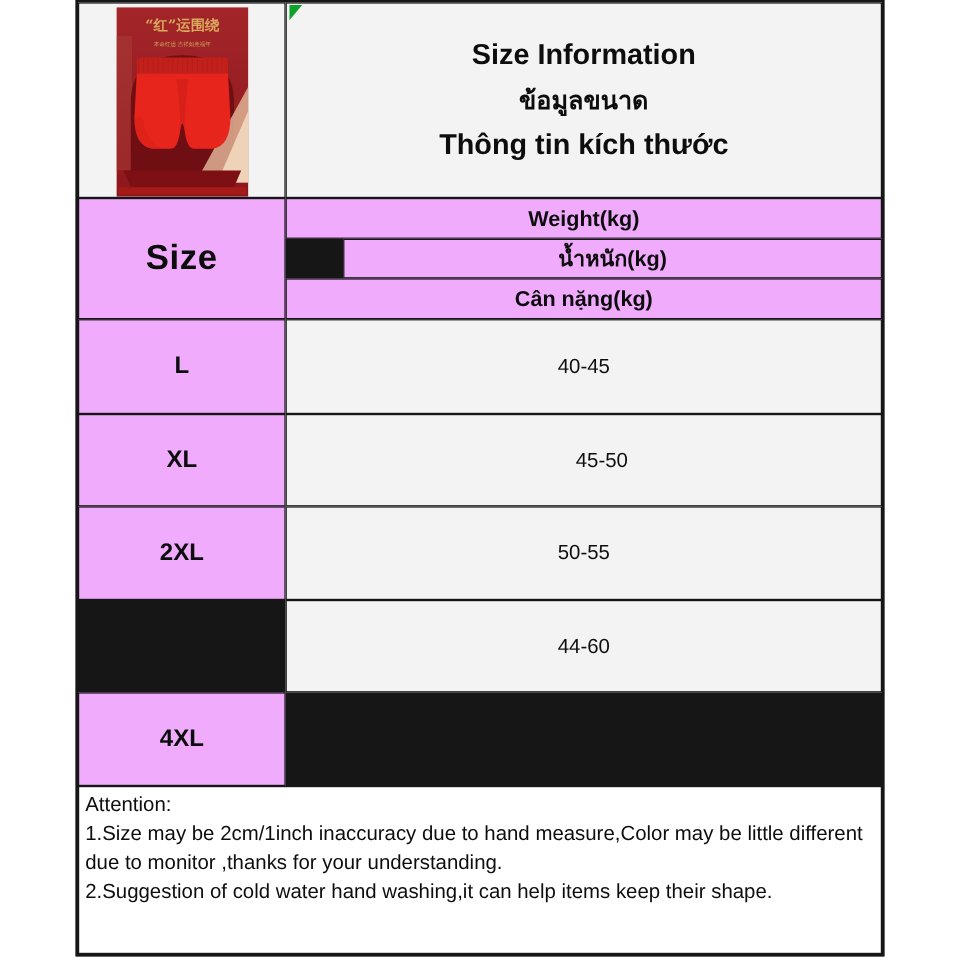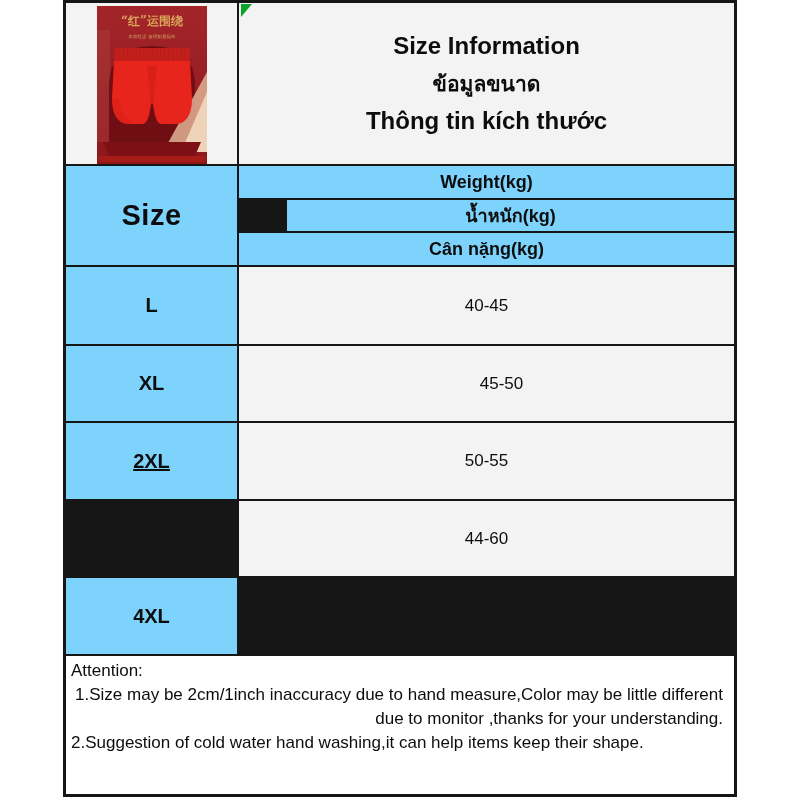--- a/index.html
+++ b/index.html
@@ -15,21 +15,21 @@
     grid-template-columns:173px 1fr;
     grid-template-rows:163px 34px 33px 34px 79px 77px 78px 77px 78px 140px;
     background:#161616;
   }
   .cell {
     border:1px solid #161616;
     display:flex; align-items:center; justify-content:center;
     text-align:center;
   }
   .bg-light { background:#f3f3f3; }
-  .bg-gray  { background:#7dd3fc; }
+  .bg-gray  { background:#f0abfc; }
   .bg-white { background:#ffffff; }
 
   
   .title-cell { flex-direction:column; gap:7px; position:relative; }
   .title-en, .title-vi { font-size:24px; font-weight:700; }
   .title-th { font-size:21px; font-weight:700; }
 
   .corner-flag {
     position:absolute; left:2px; top:1px; width:11px; height:13px;
     background:#0da32a;
@@ -99,27 +99,27 @@
     <div class="cell bg-gray w-label" style="grid-column:2; grid-row:2;">Weight(kg)</div>
     <div class="cell bg-gray w-label" style="grid-column:2; grid-row:3;margin-left:48px;">น้ำหนัก(kg)</div>
     <div class="cell bg-gray w-label" style="grid-column:2; grid-row:4;">Cân nặng(kg)</div>
 
     <div class="cell bg-gray size-label" style="grid-column:1; grid-row:5;">L</div>
     <div class="cell bg-light value" style="grid-column:2; grid-row:5;">40-45</div>
 
     <div class="cell bg-gray size-label" style="grid-column:1; grid-row:6;">XL</div>
     <div class="cell bg-light value" style="grid-column:2; grid-row:6;padding-left:30px;">45-50</div>
 
-    <div class="cell bg-gray size-label" style="grid-column:1; grid-row:7;text-decoration:underline;">2XL</div>
+    <div class="cell bg-gray size-label" style="grid-column:1; grid-row:7;">2XL</div>
     <div class="cell bg-light value" style="grid-column:2; grid-row:7;">50-55</div>
 
     <div class="cell bg-light value" style="grid-column:2; grid-row:8;">44-60</div>
 
     <div class="cell bg-gray size-label" style="grid-column:1; grid-row:9;">4XL</div>
 
-    <div class="cell bg-white attention-cell" style="grid-column:1 / span 2; grid-row:10;text-align:right;">
+    <div class="cell bg-white attention-cell" style="grid-column:1 / span 2; grid-row:10;">
       <div>Attention:</div>
       <p>1.Size may be 2cm/1inch inaccuracy due to hand measure,Color may be little different due to monitor ,thanks for your understanding.</p>
       <p>2.Suggestion of cold water hand washing,it can help items keep their shape.</p>
     </div>
 
   </div>
 </div>
 
 </body></html>

